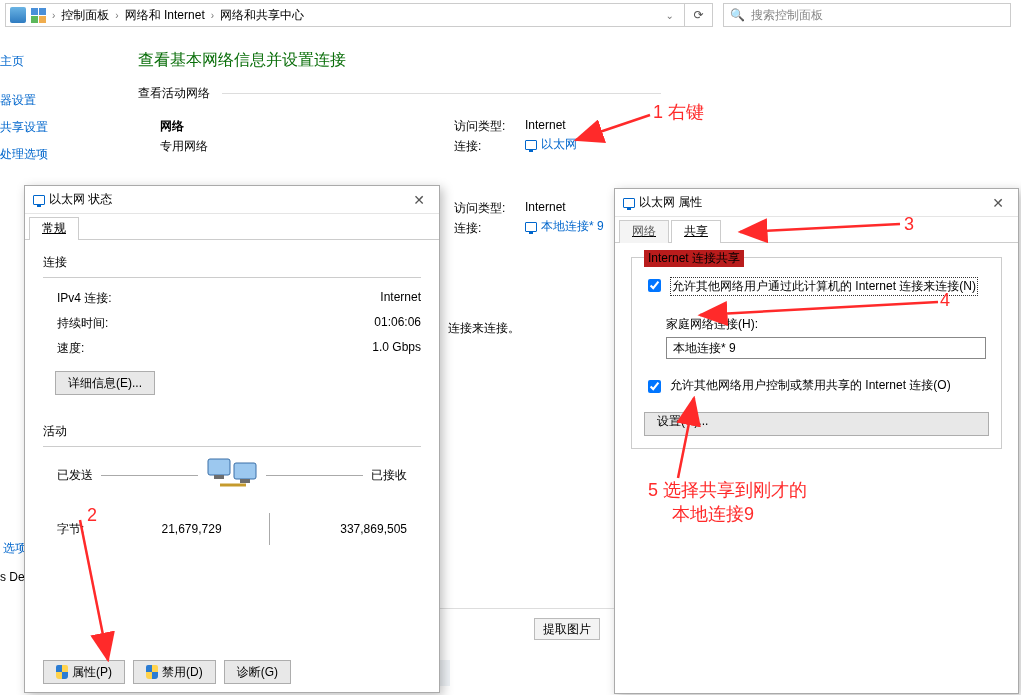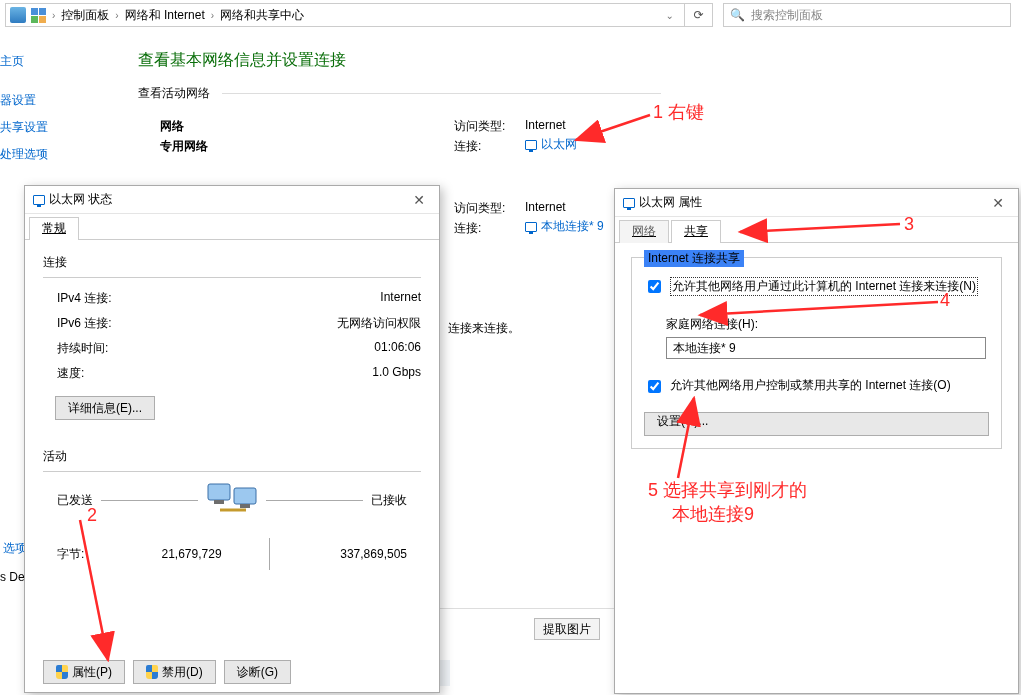--- a/index.html
+++ b/index.html
@@ -25,21 +25,21 @@
   .leftnav .item { color:#0066cc; padding:5px 0; cursor:pointer;}
   .lnh { color:#0066cc; padding:5px 0;}
 
   
   .main-title { position:absolute; left:138px; top:50px; color:#0a6e0a; font-size:16px; font-weight:400;}
   .sect-label { position:absolute; left:138px; top:85px; }
   .sect-line { position:absolute; left:222px; top:93px; right:360px; border-top:1px solid #ddd;}
 
   .net1 { position:absolute; left:160px; top:118px;}
   .net1 b { font-weight:bold;}
-  .net1b { position:absolute; left:160px; top:138px;font-weight:bold;}
+  .net1b { position:absolute; left:160px; top:138px;}
   .k1 { position:absolute; left:454px; top:118px;}
   .k2 { position:absolute; left:454px; top:138px;}
   .v1 { position:absolute; left:525px; top:118px;}
   .eth-link { position:absolute; left:525px; top:136px; color:#0066cc; display:flex;align-items:center;gap:4px;}
   .net-ic{display:inline-block;width:12px;height:10px;border:1px solid #0066cc;border-radius:1px;position:relative;}
   .net-ic:after{content:'';position:absolute;left:3px;right:3px;bottom:-3px;height:2px;background:#0066cc;}
 
   .k3 { position:absolute; left:454px; top:200px;}
   .k4 { position:absolute; left:454px; top:220px;}
   .v3 { position:absolute; left:525px; top:200px;}
@@ -76,22 +76,22 @@
   .pc-ic{width:52px;height:40px;}
   .dash{flex:1;border-top:1px solid #aaa;margin:0 8px;}
   .btn-row{position:absolute;left:18px;bottom:8px;display:flex;gap:8px;}
   .shield{width:12px;height:14px;display:inline-block;background:conic-gradient(#ffd34e 0 25%,#2b7cd3 0 50%,#ffd34e 0 75%,#2b7cd3 0);border-radius:2px 2px 3px 3px;}
   .vline{width:1px;height:32px;background:#aaa;}
 
   
   .win-prop{left:614px;top:188px;width:405px;height:506px;}
   .prop-body{padding:14px 16px;}
   .fieldset{border:1px solid #ccc;padding:12px;}
-  .fs-title{position:relative;top:-20px;background:#3b82f6;display:inline-block;padding:0 4px;}
-  .chk{display:flex;align-items:flex-end;gap:6px;margin-top:-10px;}
+  .fs-title{position:relative;top:-20px;background:#b91c1c;display:inline-block;padding:0 4px;}
+  .chk{display:flex;align-items:center;gap:6px;margin-top:-10px;}
   .chk input{margin-top:1px;}
   .chk-dot{border:1px dotted #333;padding:0 1px;}
   .home-lbl{margin:20px 0 4px 22px;}
   .select-box{margin-left:22px;width:320px;height:22px;border:1px solid #888;padding:2px 6px;}
   .chk2{display:flex;align-items:flex-start;gap:6px;margin-top:18px;margin-left:0;}
   .set-btn{margin:16px 0 0 auto;display:block;}
 
   
   .anno{position:absolute;color:#ff2a2a;font-size:18px;font-weight:500;pointer-events:none;}
   svg.arrows{position:absolute;left:0;top:0;pointer-events:none;}
@@ -177,24 +177,20 @@
     <div class="tabrow">
       <div class="tab">常规</div>
     </div>
     <div class="stat-body">
       <div class="grp">
         <div class="grp-title">连接</div>
         <div class="hrln"></div>
         <div class="kv">
             <span>IPv4 连接:</span>
             <span>Internet</span>
-          </div>
-        <div class="kv">
-            <span>IPv6 连接:</span>
-            <span>无网络访问权限</span>
           </div>
         <div class="kv">
             <span>持续时间:</span>
             <span>01:06:06</span>
           </div>
         <div class="kv">
             <span>速度:</span>
             <span>1.0 Gbps</span>
           </div>
         <div class="btn details-btn">

